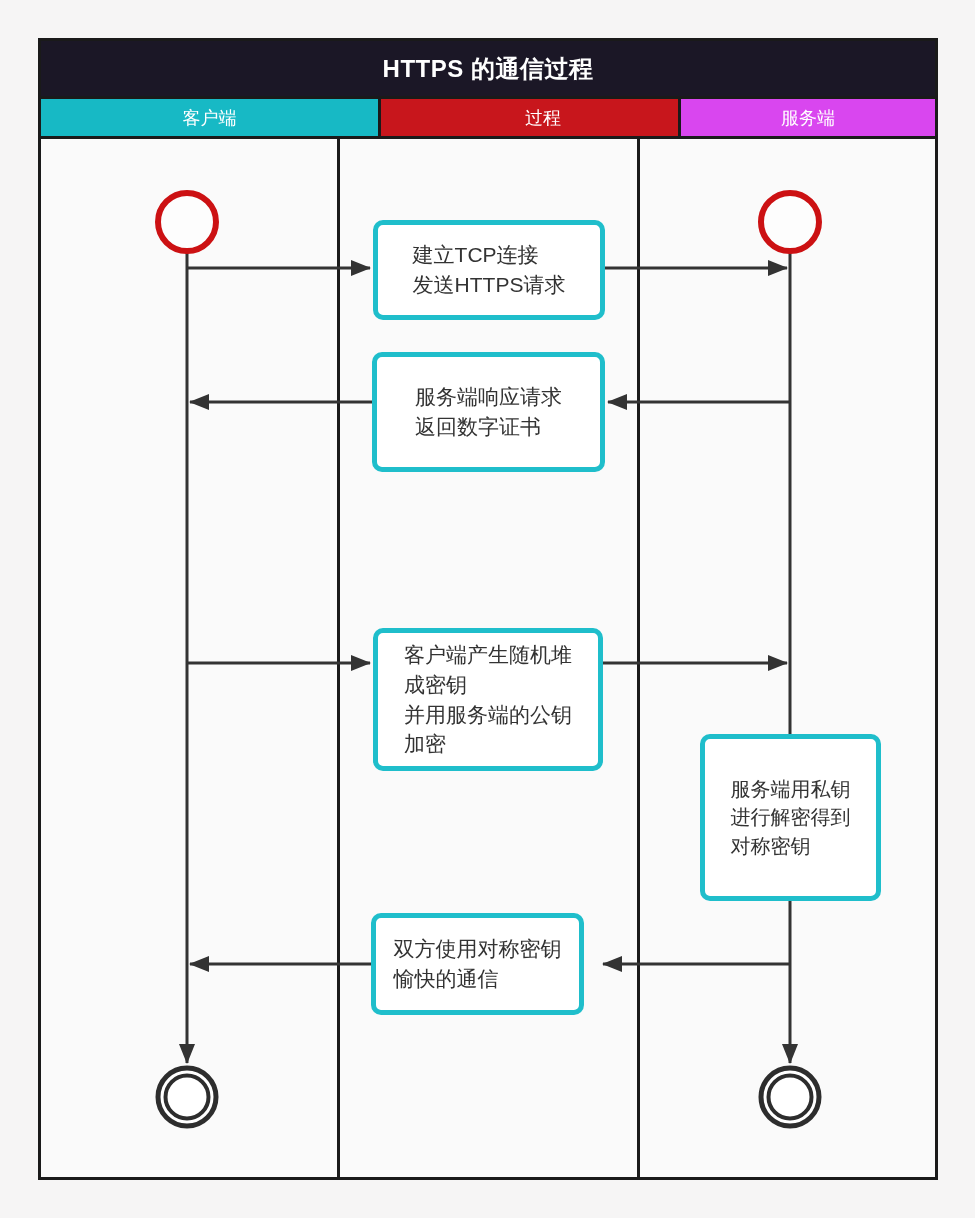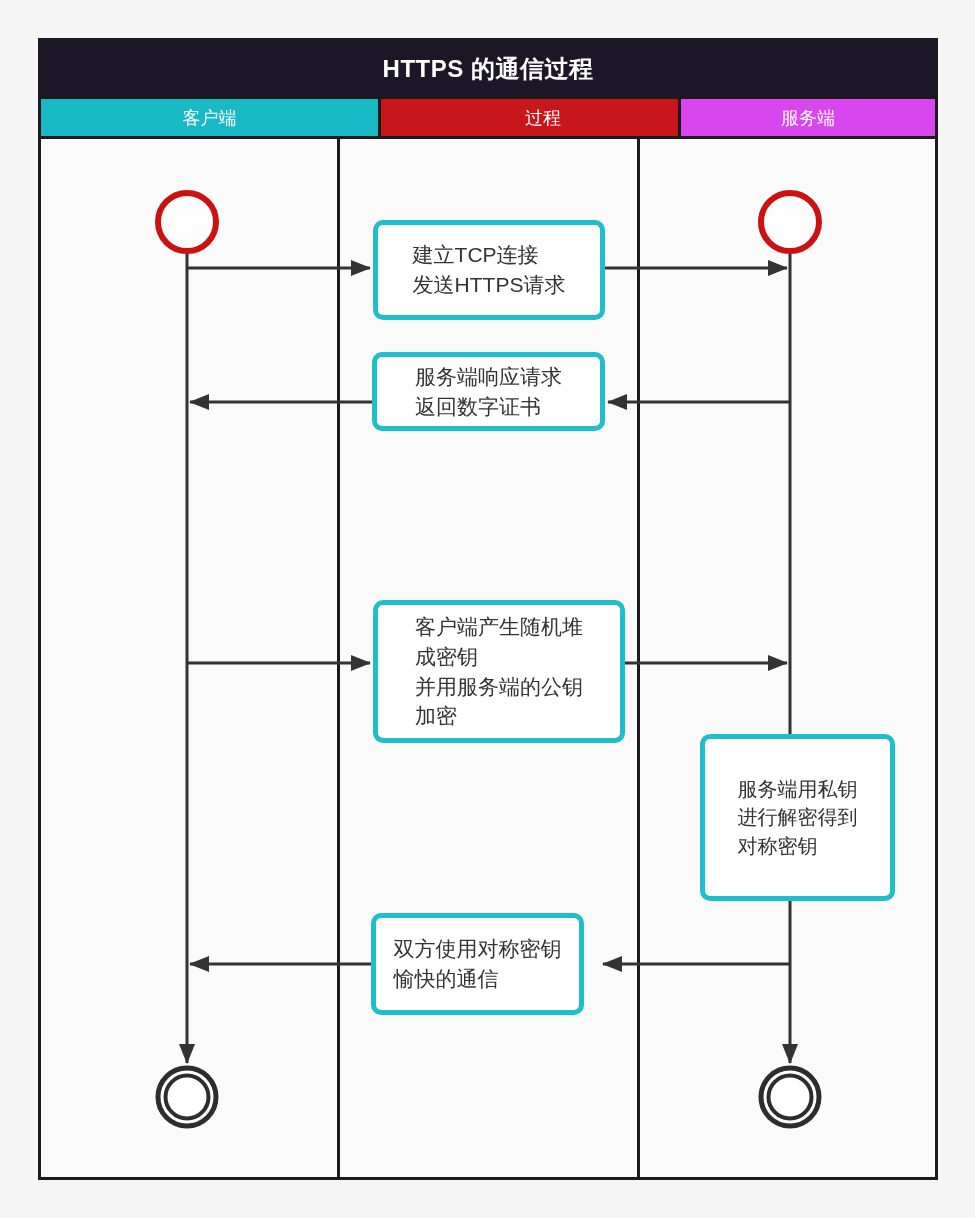--- a/index.html
+++ b/index.html
@@ -49,24 +49,24 @@
   }
   
   .node {
     position:absolute; z-index:3; background:#ffffff;
     border:5px solid #1fbecb; border-radius:10px;
     display:flex; align-items:center; justify-content:center;
     text-align:left; color:#333333; white-space:pre-line;
     line-height:1.42; font-size:21px;
   }
   .node-tcp      { left:373px; top:220px; width:232px; height:100px; }
-  .node-resp     { left:372px; top:352px; width:233px; height:79px; }
+  .node-resp     { left:372px; top:352px; width:233px; height:120px; }
   .node-verify   { left:98px;  top:460px; width:180px; height:166px; font-size:20px; }
-  .node-genkey   { left:373px; top:600px; width:252px; height:143px; }
-  .node-decrypt  { left:700px; top:734px; width:195px; height:167px; font-size:20px; }
+  .node-genkey   { left:373px; top:628px; width:230px; height:143px; }
+  .node-decrypt  { left:700px; top:734px; width:181px; height:167px; font-size:20px; }
   .node-comm     { left:371px; top:913px; width:213px; height:102px; }
 </style>
 </head>
 <body>
 
 <div id="canvas">
 
   <div class="frame">
     <div class="title-band">
       <span class="title-text">HTTPS 的通信过程</span>

